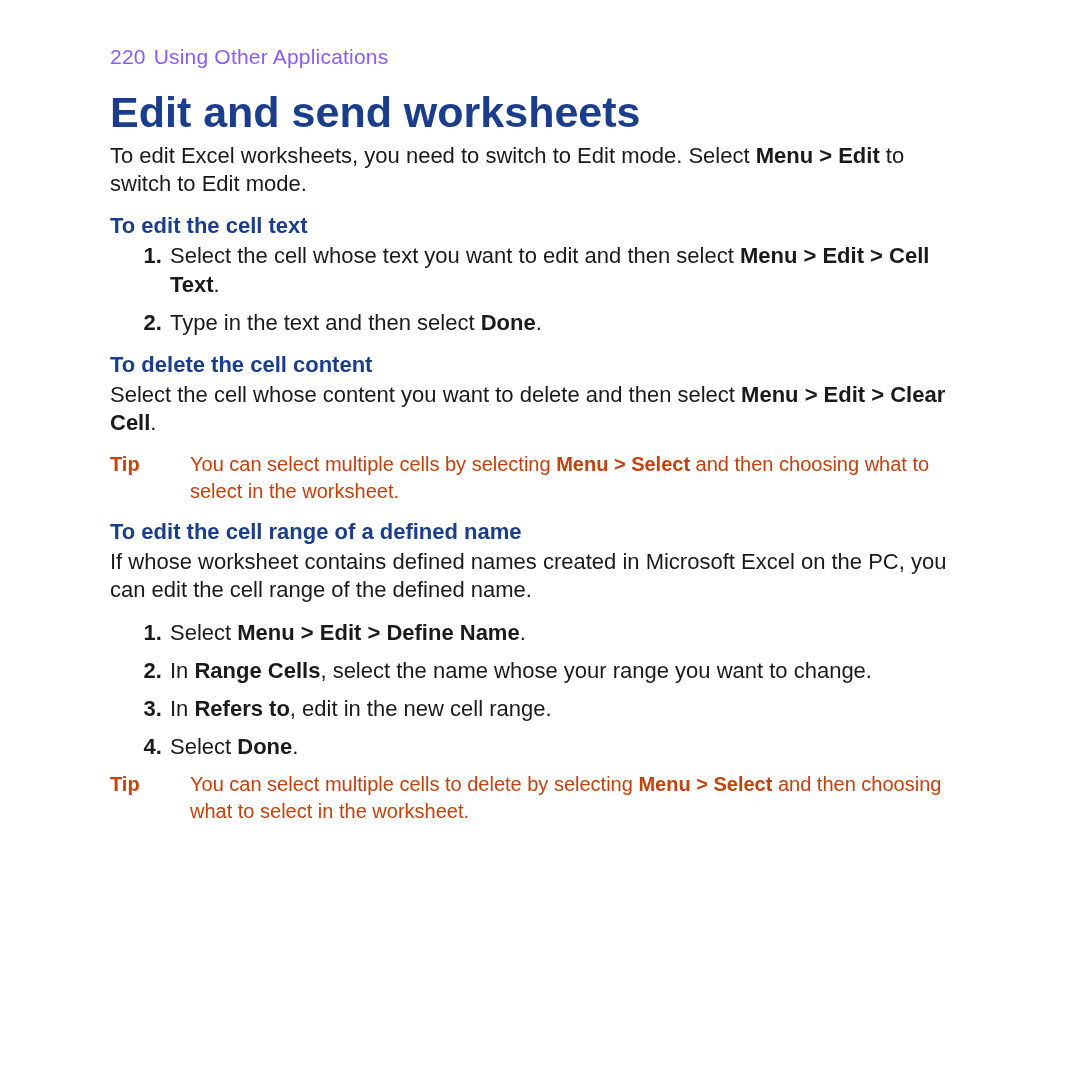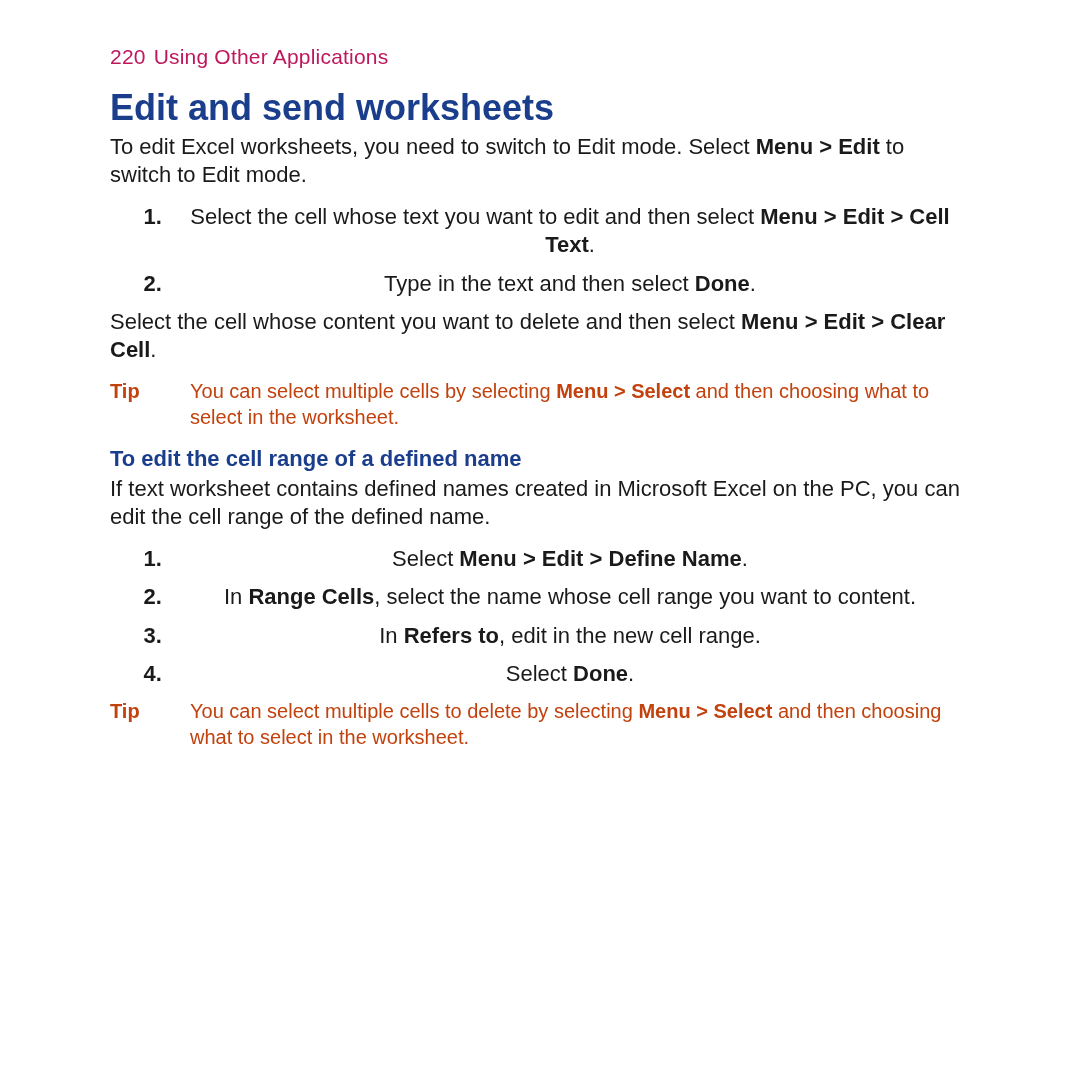--- a/index.html
+++ b/index.html
@@ -10,45 +10,44 @@
     background: #ffffff;
     font-family: "Segoe UI", "Myriad Pro", "Helvetica Neue", Arial, sans-serif;
     color: #1a1a1a;
     font-size: 22px;
     line-height: 1.28;
   }
   .page {
     padding: 44px 110px 40px 110px;
   }
   .runhead {
-    color: #be185d;
+    color: #8b5cf6;
     font-size: 21px;
     letter-spacing: 0.2px;
     margin-bottom: 14px;
   }
   .runhead .num { margin-right: 8px; }
   h1.main {
     color: #1a3e8c;
     font-weight: 700;
-    font-size: 36px;
+    font-size: 43px;
     margin: 8px 0 2px 0;
   }
   p.body {
     margin: 2px 0 14px 0;
   }
   h2.sub {
     color: #1a3e8c;
     font-weight: 700;
     font-size: 22px;
     margin: 14px 0 2px 0;
   }
   ol.steps {
     margin: 2px 0 10px 0;
     padding-left: 58px;
-    text-align: center;
   }
   ol.steps li {
     margin: 2px 0 10px 0;
     padding-left: 2px;
   }
   ol.steps li::marker {
     font-weight: 700;
   }
   .bold { font-weight: 700; }
   .tip-row {
@@ -77,48 +76,50 @@
 
   <div class="runhead">
     <span class="num">220</span><span>Using Other Applications</span>
   </div>
 
   <h1 class="main">Edit and send worksheets</h1>
   <p class="body">
     <span>To edit Excel worksheets, you need to switch to Edit mode. Select </span><span class="bold">Menu &gt; Edit</span><span> to switch to Edit mode.</span>
   </p>
 
+  <h2 class="sub">To edit the cell text</h2>
   <ol class="steps">
     <li>
       <span>Select the cell whose text you want to edit and then select </span><span class="bold">Menu &gt; Edit &gt; Cell Text</span><span>.</span>
     </li>
     <li>
       <span>Type in the text and then select </span><span class="bold">Done</span><span>.</span>
     </li>
   </ol>
 
+  <h2 class="sub">To delete the cell content</h2>
   <p class="body indent">
     <span>Select the cell whose content you want to delete and then select </span><span class="bold">Menu &gt; Edit &gt; Clear Cell</span><span>.</span>
   </p>
 
   <div class="tip-row">
     <div class="tip-label">Tip</div>
     <div class="tip-body">
       <span>You can select multiple cells by selecting </span><span class="bold">Menu &gt; Select</span><span> and then choosing what to select in the worksheet.</span>
     </div>
   </div>
 
   <h2 class="sub">To edit the cell range of a defined name</h2>
-  <p class="body">If text worksheet contains defined names created in Microsoft Excel on the PC, you can edit the cell range of the defined name.</p>
+  <p class="body">If whose worksheet contains defined names created in Microsoft Excel on the PC, you can edit the cell range of the defined name.</p>
   <ol class="steps">
     <li>
       <span>Select </span><span class="bold">Menu &gt; Edit &gt; Define Name</span><span>.</span>
     </li>
     <li>
-      <span>In </span><span class="bold">Range Cells</span><span>, select the name whose cell range you want to content.</span>
+      <span>In </span><span class="bold">Range Cells</span><span>, select the name whose your range you want to change.</span>
     </li>
     <li>
       <span>In </span><span class="bold">Refers to</span><span>, edit in the new cell range.</span>
     </li>
     <li>
       <span>Select </span><span class="bold">Done</span><span>.</span>
     </li>
   </ol>
 
 

